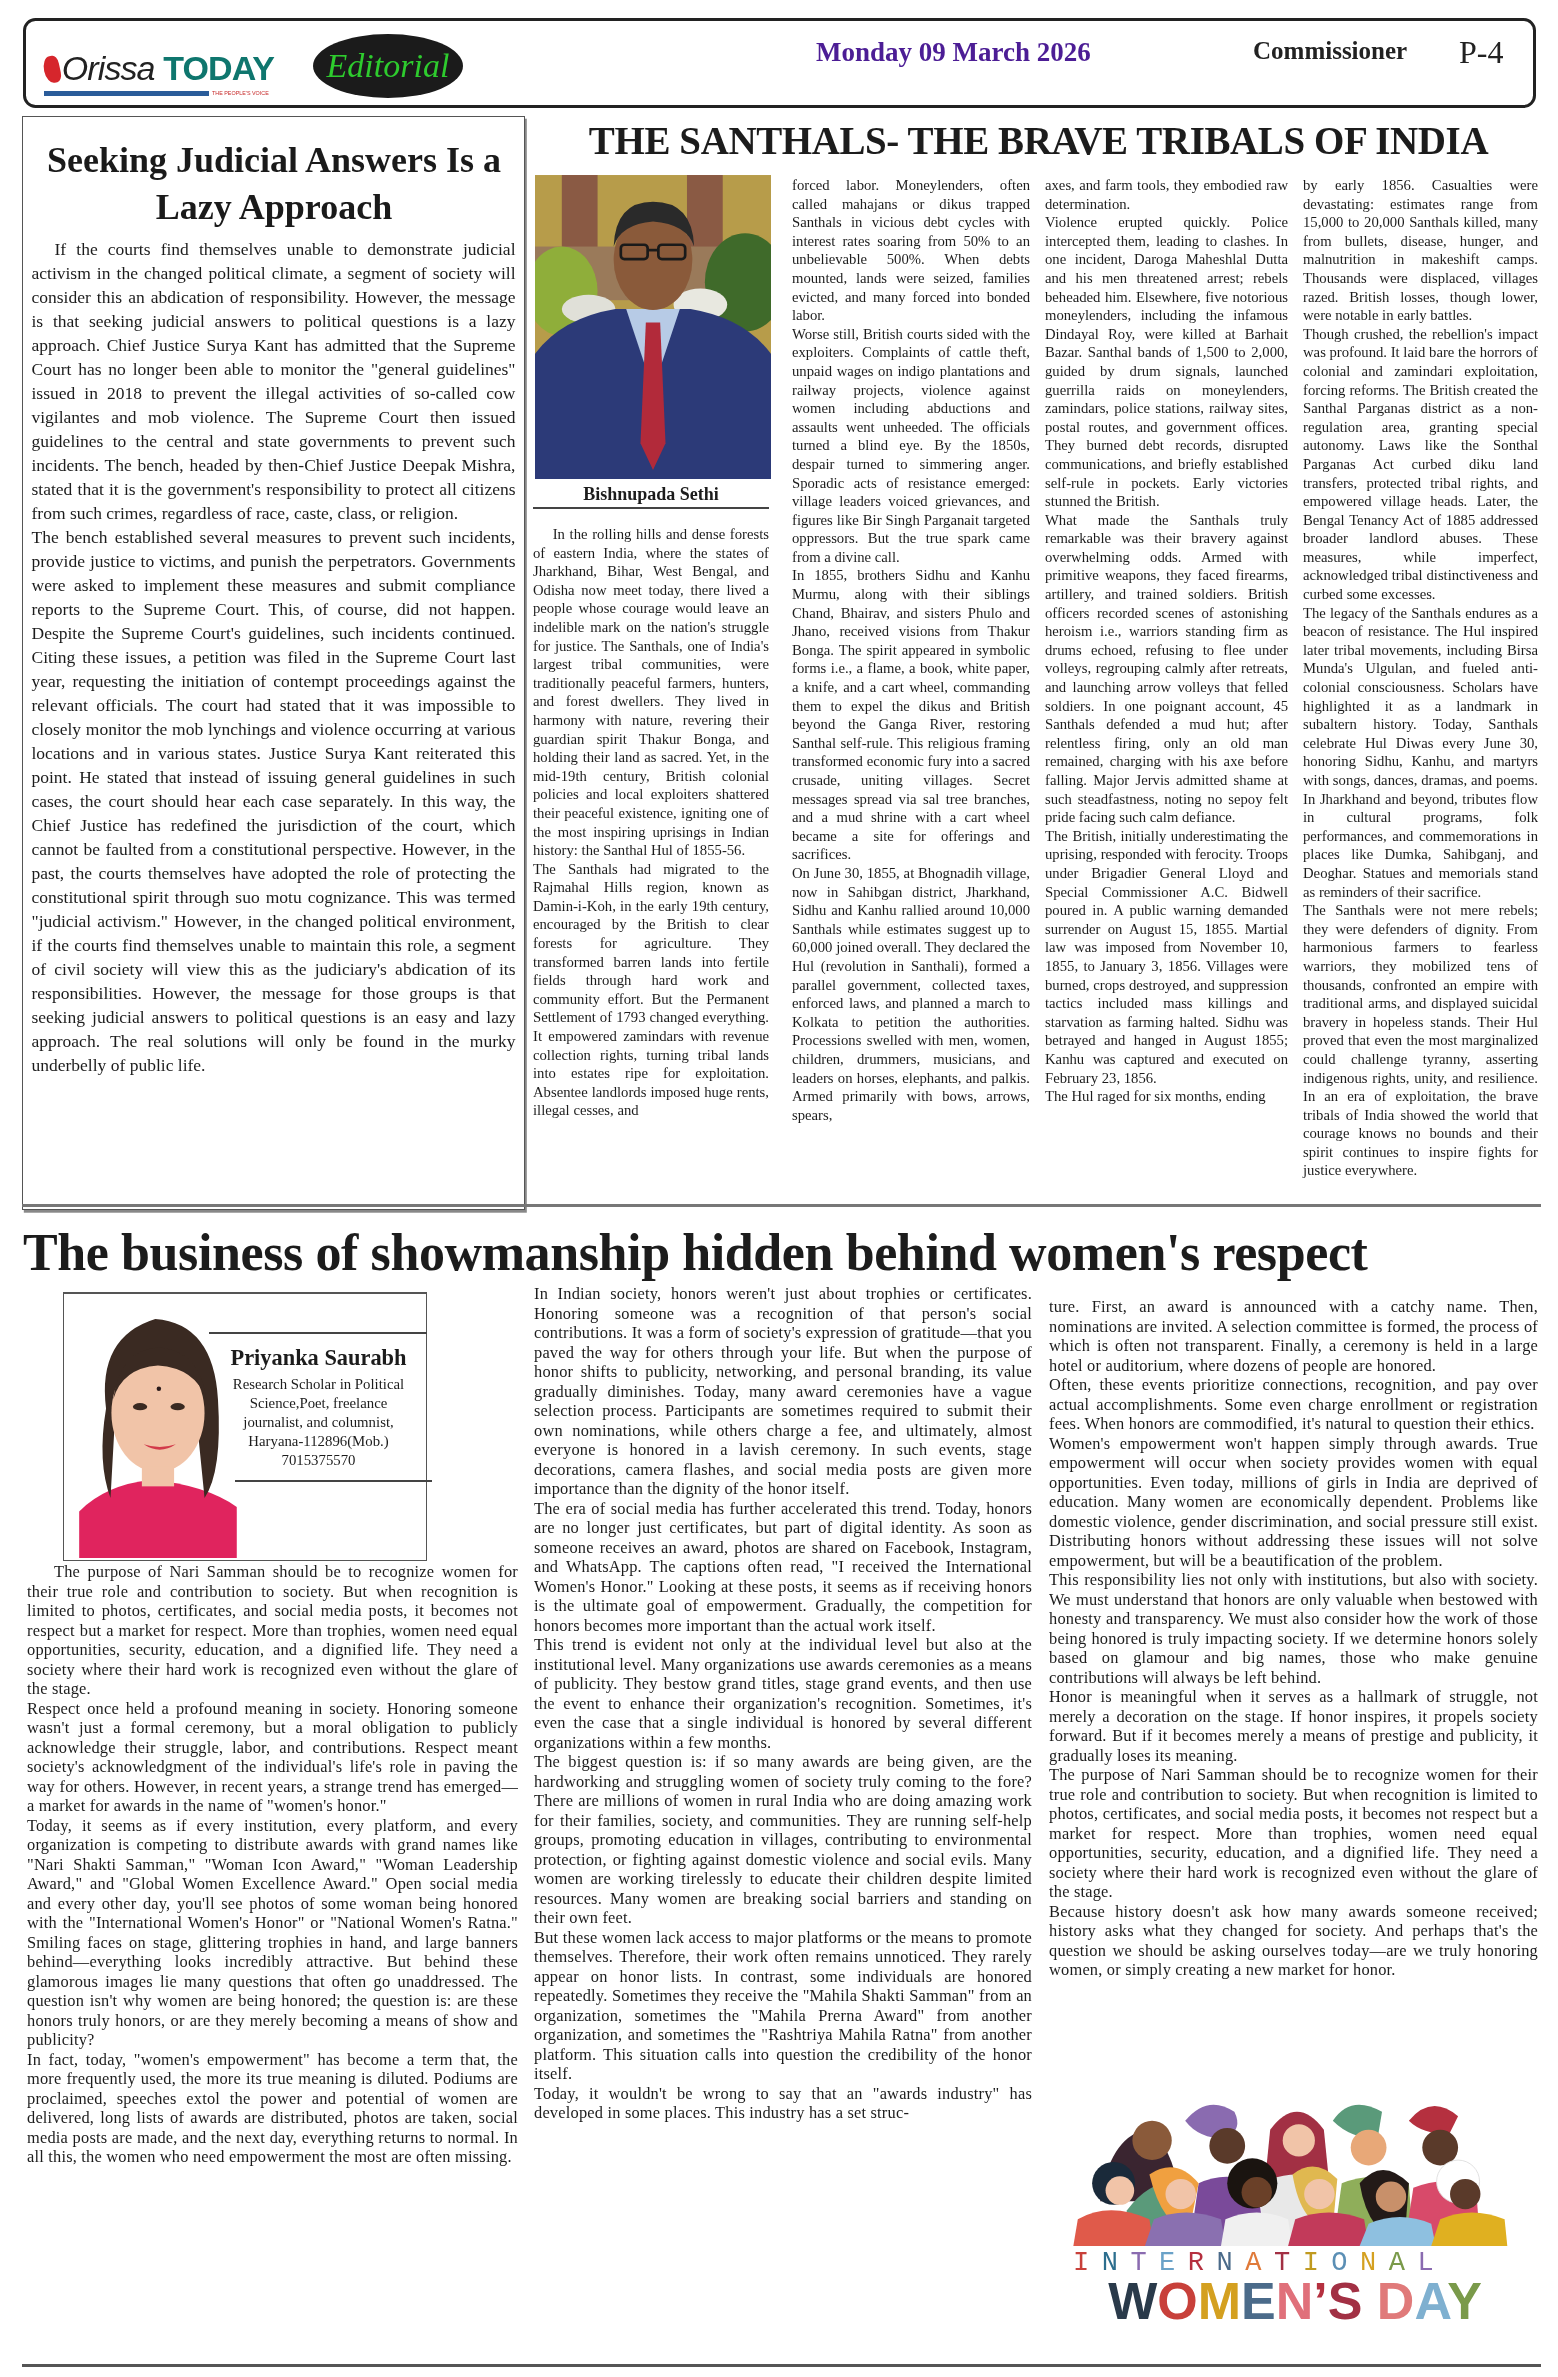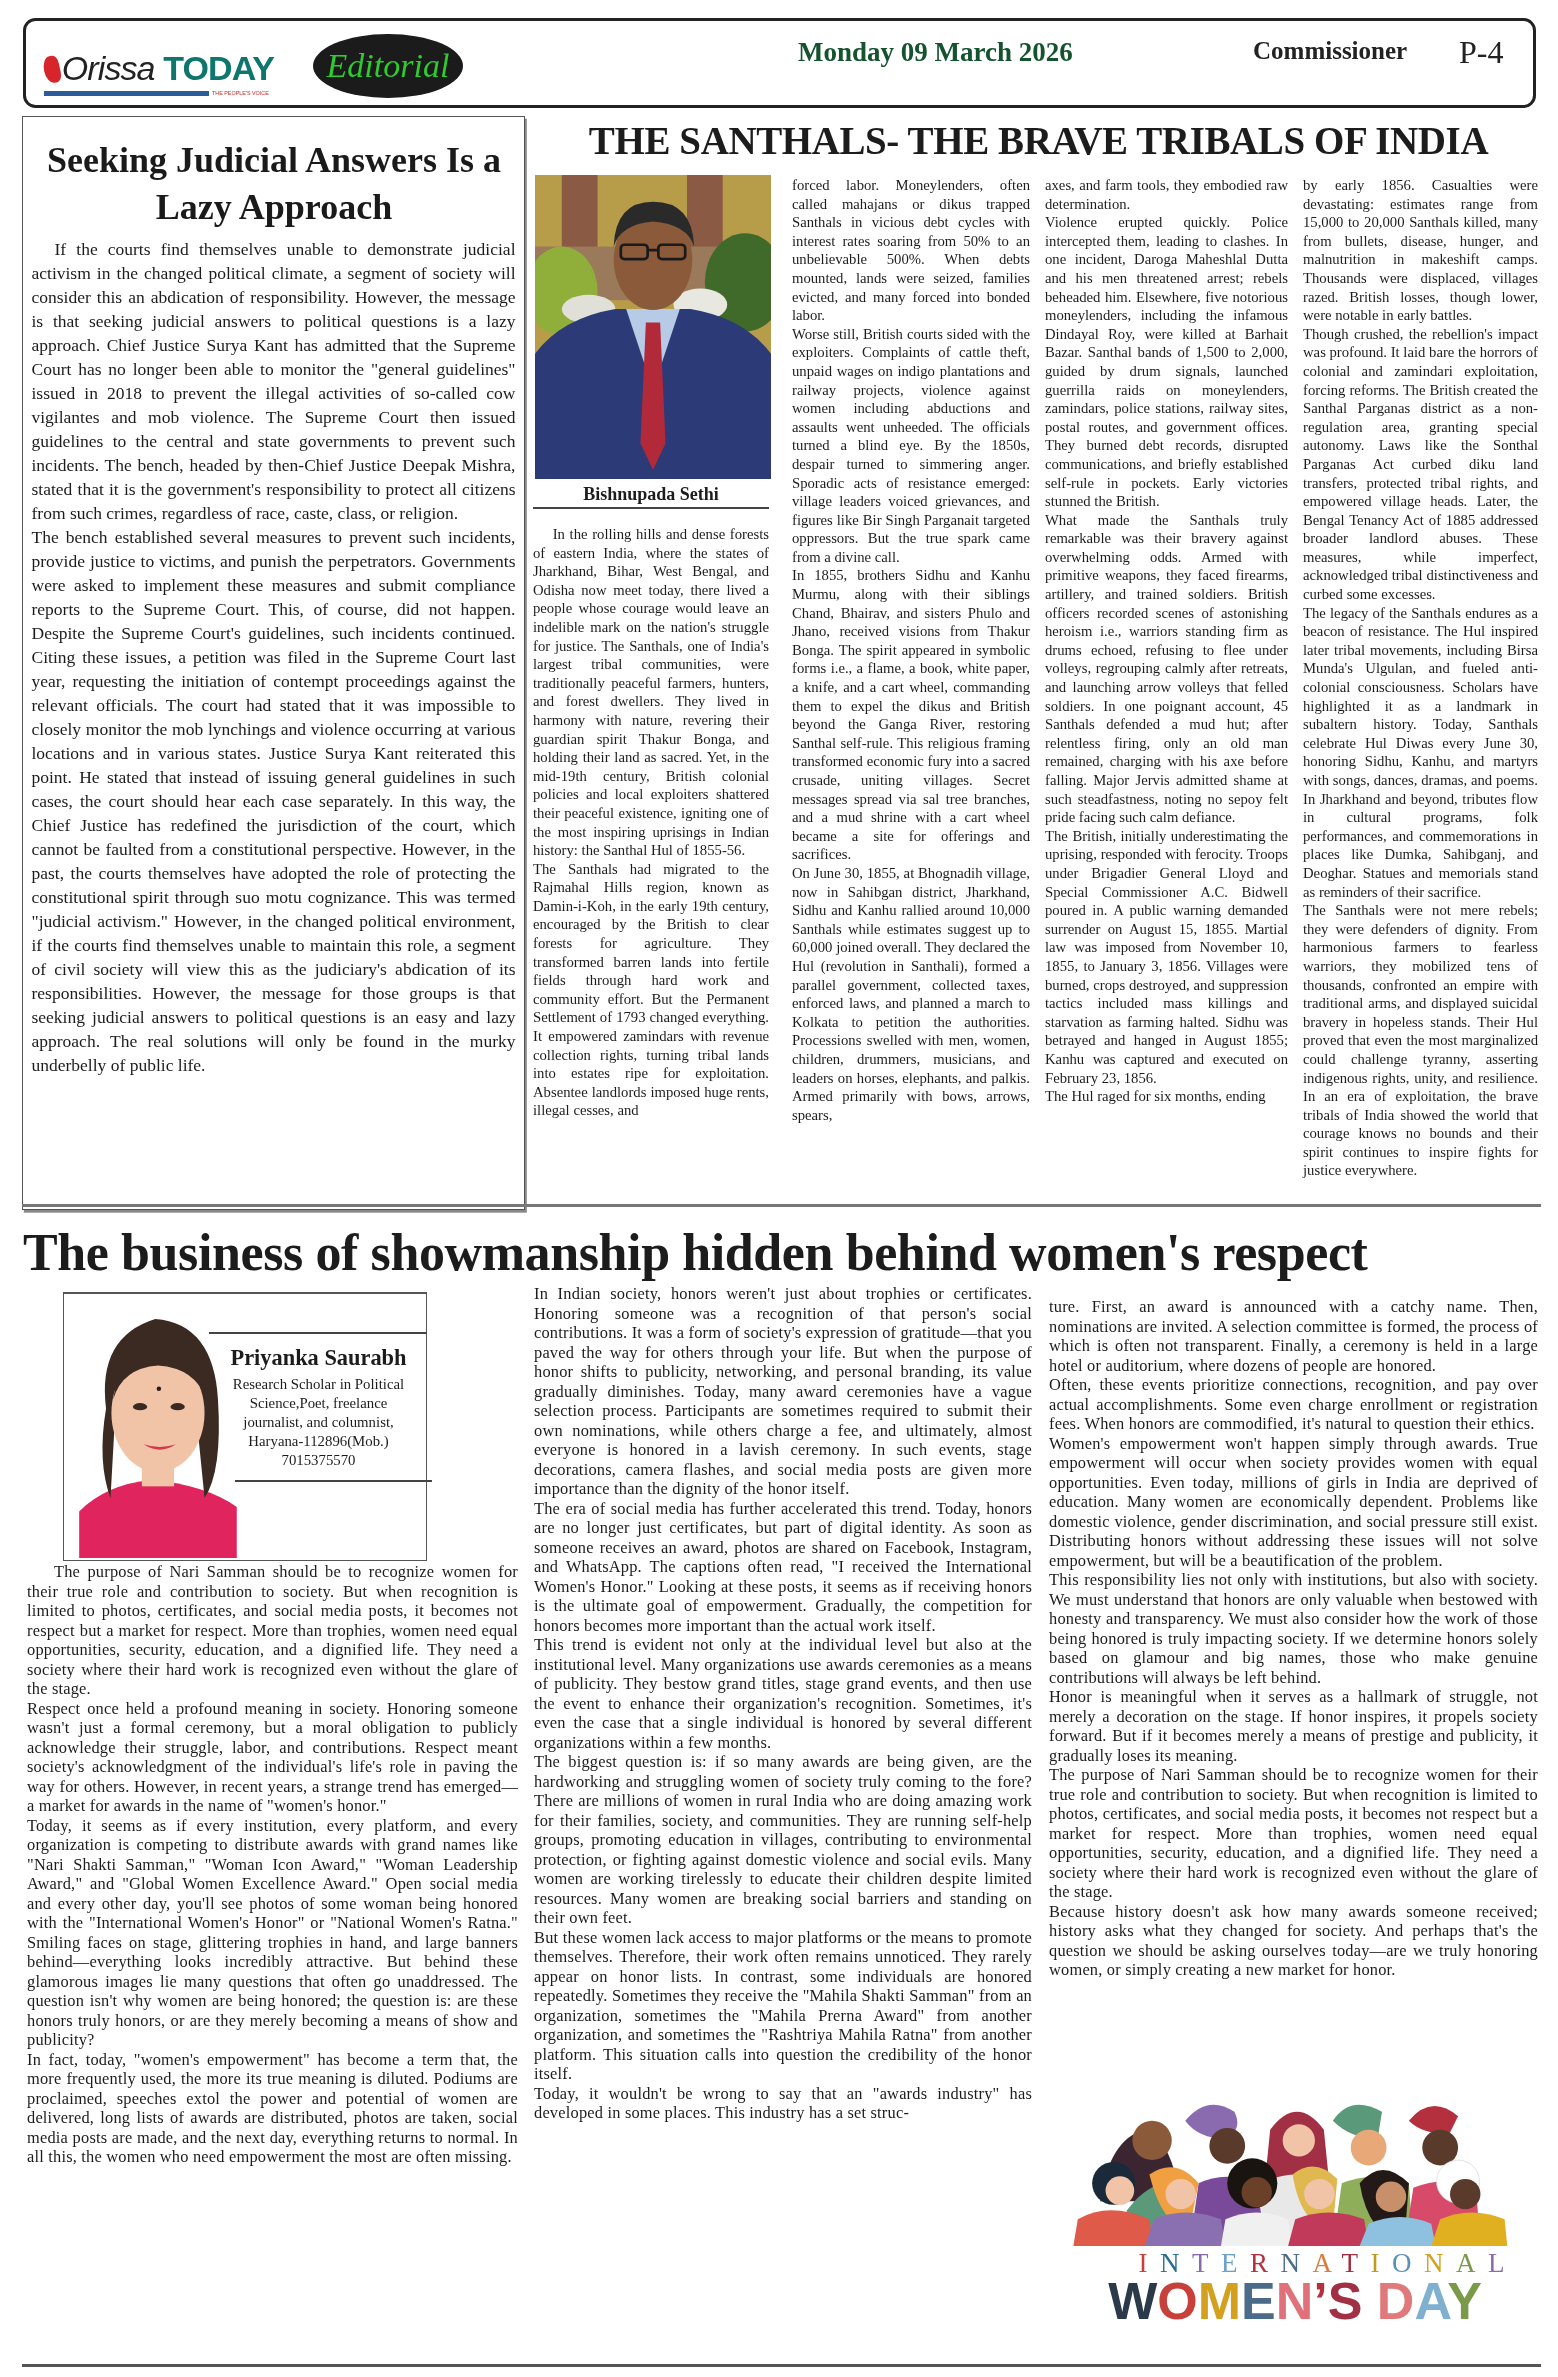--- a/index.html
+++ b/index.html
@@ -15,21 +15,21 @@
   .logo-text { font-family: "Liberation Sans", sans-serif; font-size: 34px; line-height: 36px; letter-spacing: -0.9px; white-space: nowrap; }
   .logo-text .orissa { font-style: italic; color: #222; text-align: center; }
   .logo-text .today { font-weight: bold; color: #0f766e; }
   .logo-flame { display: inline-block; width: 16px; height: 27px; background: #d6262c; border-radius: 60% 40% 40% 60%; margin-right: 1.8px; vertical-align: -2.7px; transform: rotate(-12deg); }
   .logo-bar { position: absolute; left: 0; top: 41px; width: 165px; height: 5.4px; background: #2a5c9a; }
   .logo-tag { position: absolute; left: 168px; top: 40px; font-family: "Liberation Sans", sans-serif; font-size: 5.4px; color: #c62828; white-space: nowrap; }
   .editorial-badge {
     position: absolute; left: 287px; top: 12.5px; width: 150px; height: 64px; border-radius: 50%;
     background: #1b1b1b; color: #2ecc2e; font-style: italic; font-size: 34px; text-align: center; line-height: 64px;
   }
-  .masthead-date { position: absolute; left: 772px; top: 16px; font-size: 27px; font-weight: bold; color: #14532d; }
+  .masthead-date { position: absolute; left: 790px; top: 16px; font-size: 27px; font-weight: bold; color: #4c1d95; }
   .masthead-city { position: absolute; left: 1227px; top: 16px; font-size: 25px; font-weight: bold; color: #222; }
   .masthead-page { position: absolute; left: 1433px; top: 12.5px; font-size: 32px; color: #222; }
 
   
   .ed-box {
     position: absolute; left: 21.5px; top: 116px; width: 503px; height: 1094px;
     border: 1.8px solid #555; box-shadow: 1.8px 2.7px 0 #888;
   }
   .ed-title { position: absolute; left: 18px; top: 19.7px; width: 467px; text-align: center; font-size: 36px; font-weight: bold; line-height: 47px; color: #1a1a1a; }
   .ed-body { position: absolute; left: 9px; top: 120px; width: 484px; font-size: 17.5px; line-height: 24px; text-align: justify; }
@@ -62,21 +62,21 @@
   .bio-rule2 { position: absolute; left: 235px; top: 1480px; width: 197px; height: 1.8px; background: #444; }
 
   .women-col { position: absolute; font-size: 16.4px; line-height: 19.5px; text-align: justify; letter-spacing: 0.2px; }
   .women-col p { margin: 0; }
   .women-col p.indent { text-indent: 27px; }
   .wcol1 { left: 27px; top: 1562px; width: 491px; }
   .wcol2 { left: 534px; top: 1284px; width: 498px; }
   .wcol3 { left: 1049px; top: 1297px; width: 489px; }
 
   .iwd-graphic { position: absolute; left: 1073px; top: 2076px; width: 457px; height: 279px; }
-  .iwd-word1 { position: absolute; left: 1073px; top: 2248px; width: 444px; font-family: Liberation Serif, serif; font-size: 27px; letter-spacing: 12.5px; text-align: right; }
+  .iwd-word1 { position: absolute; left: 1073px; top: 2248px; width: 444px; font-family: Liberation Mono, monospace; font-size: 27px; letter-spacing: 12.5px; text-align: left; }
   .iwd-word2 { position: absolute; left: 1073px; top: 2274px; width: 444px; font-family: "Liberation Sans", sans-serif; font-size: 52px; font-weight: bold; text-align: center; line-height: 54px; }
   .bottom-rule { position: absolute; left: 21.5px; top: 2364px; width: 1519px; height: 2.7px; background: #555; }
 </style>
 </head>
 <body>
 
 <div class="masthead">
   <div class="logo">
     <div class="logo-text">
       <span class="logo-flame"></span><span class="orissa">Orissa</span> <span class="today">TODAY</span>

